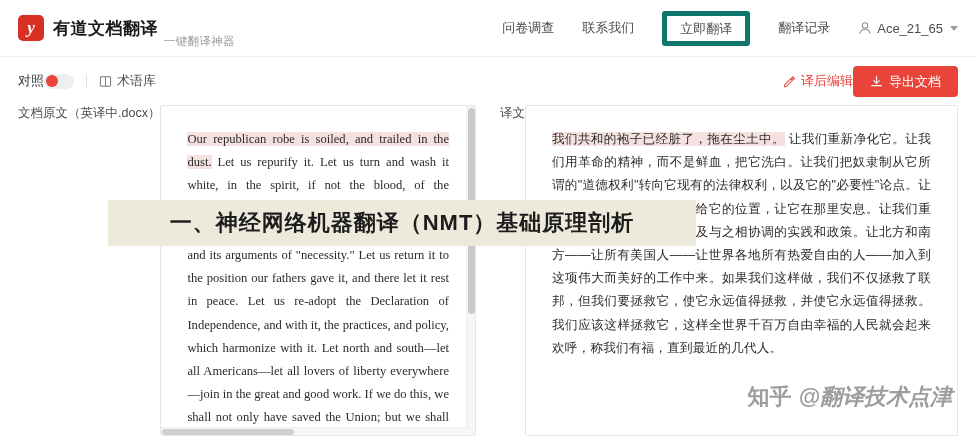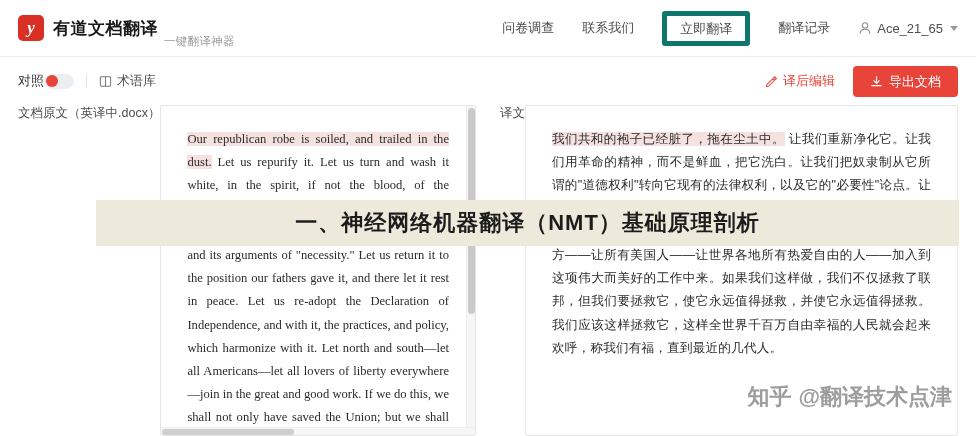--- a/index.html
+++ b/index.html
@@ -136,21 +136,20 @@
     cursor: pointer;
   }
   .toolbar-spacer { flex: 1; }
   .link-action {
     display: flex;
     align-items: center;
     gap: 5px;
     font-size: 13px;
     color: #e8443a;
     cursor: pointer;
-    margin-right: 18px;
     text-align: right;
   }
   .btn-export {
     display: flex;
     align-items: flex-start;
     gap: 6px;
     background: #e8443a;
     color: #fff;
     font-size: 13px;
     border: none;
@@ -234,23 +233,23 @@
     left: 1px; top: 1px;
     height: 6px;
     width: 132px;
     background: #cfcfcf;
     border-radius: 4px;
   }
 
   
   .banner {
     position: absolute;
-    left: 96px;
+    left: 108px;
     top: 200px;
-    width: 863px;
+    width: 588px;
     height: 46px;
     background: #edeadb;
     display: flex;
     align-items: center;
     justify-content: center;
     z-index: 40;
   }
   .banner-text {
     font-size: 22px;
     color: #1c1c1c;
@@ -272,20 +271,21 @@
   .wm-logo {
     font-size: 22px;
     color: #9d9d9d;
     font-weight: bold;
     font-family: "Liberation Sans", sans-serif;
   }
   .wm-name {
     font-size: 22px;
     color: #9d9d9d;
     font-weight: bold;
+    font-style: italic;
   }
 </style>
 </head>
 <body>
 
 <div class="app">
 
   <div class="header">
     <div class="logo-mark">
       <span>y</span>

